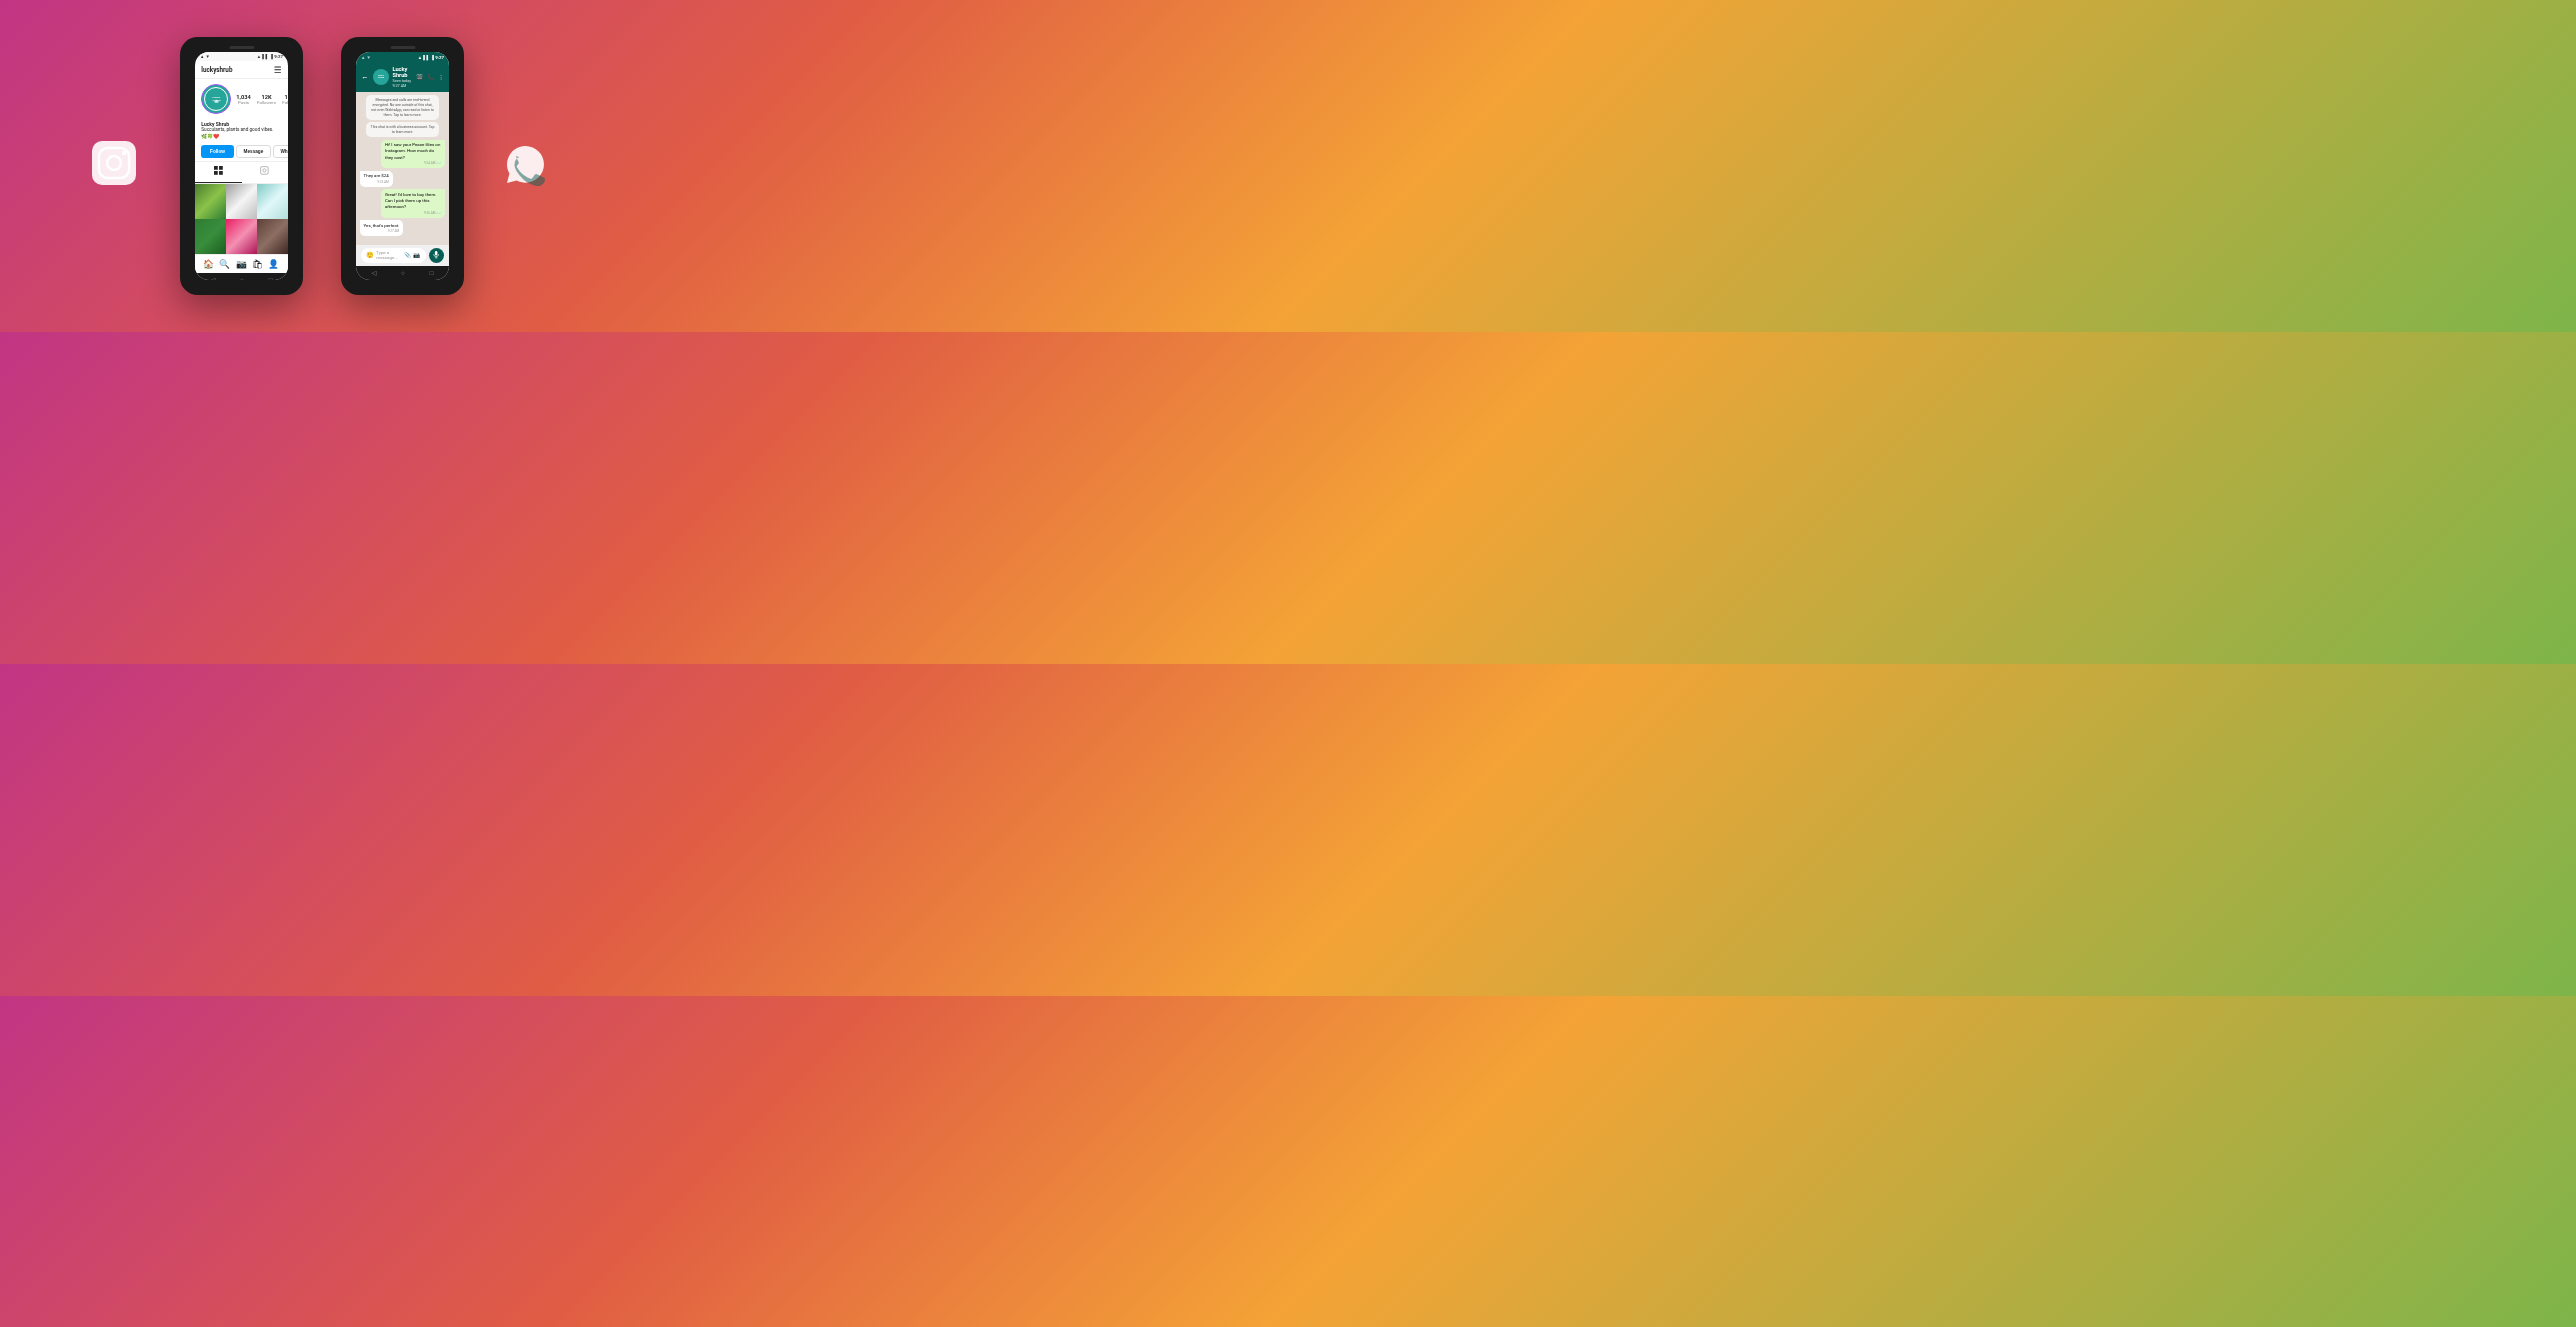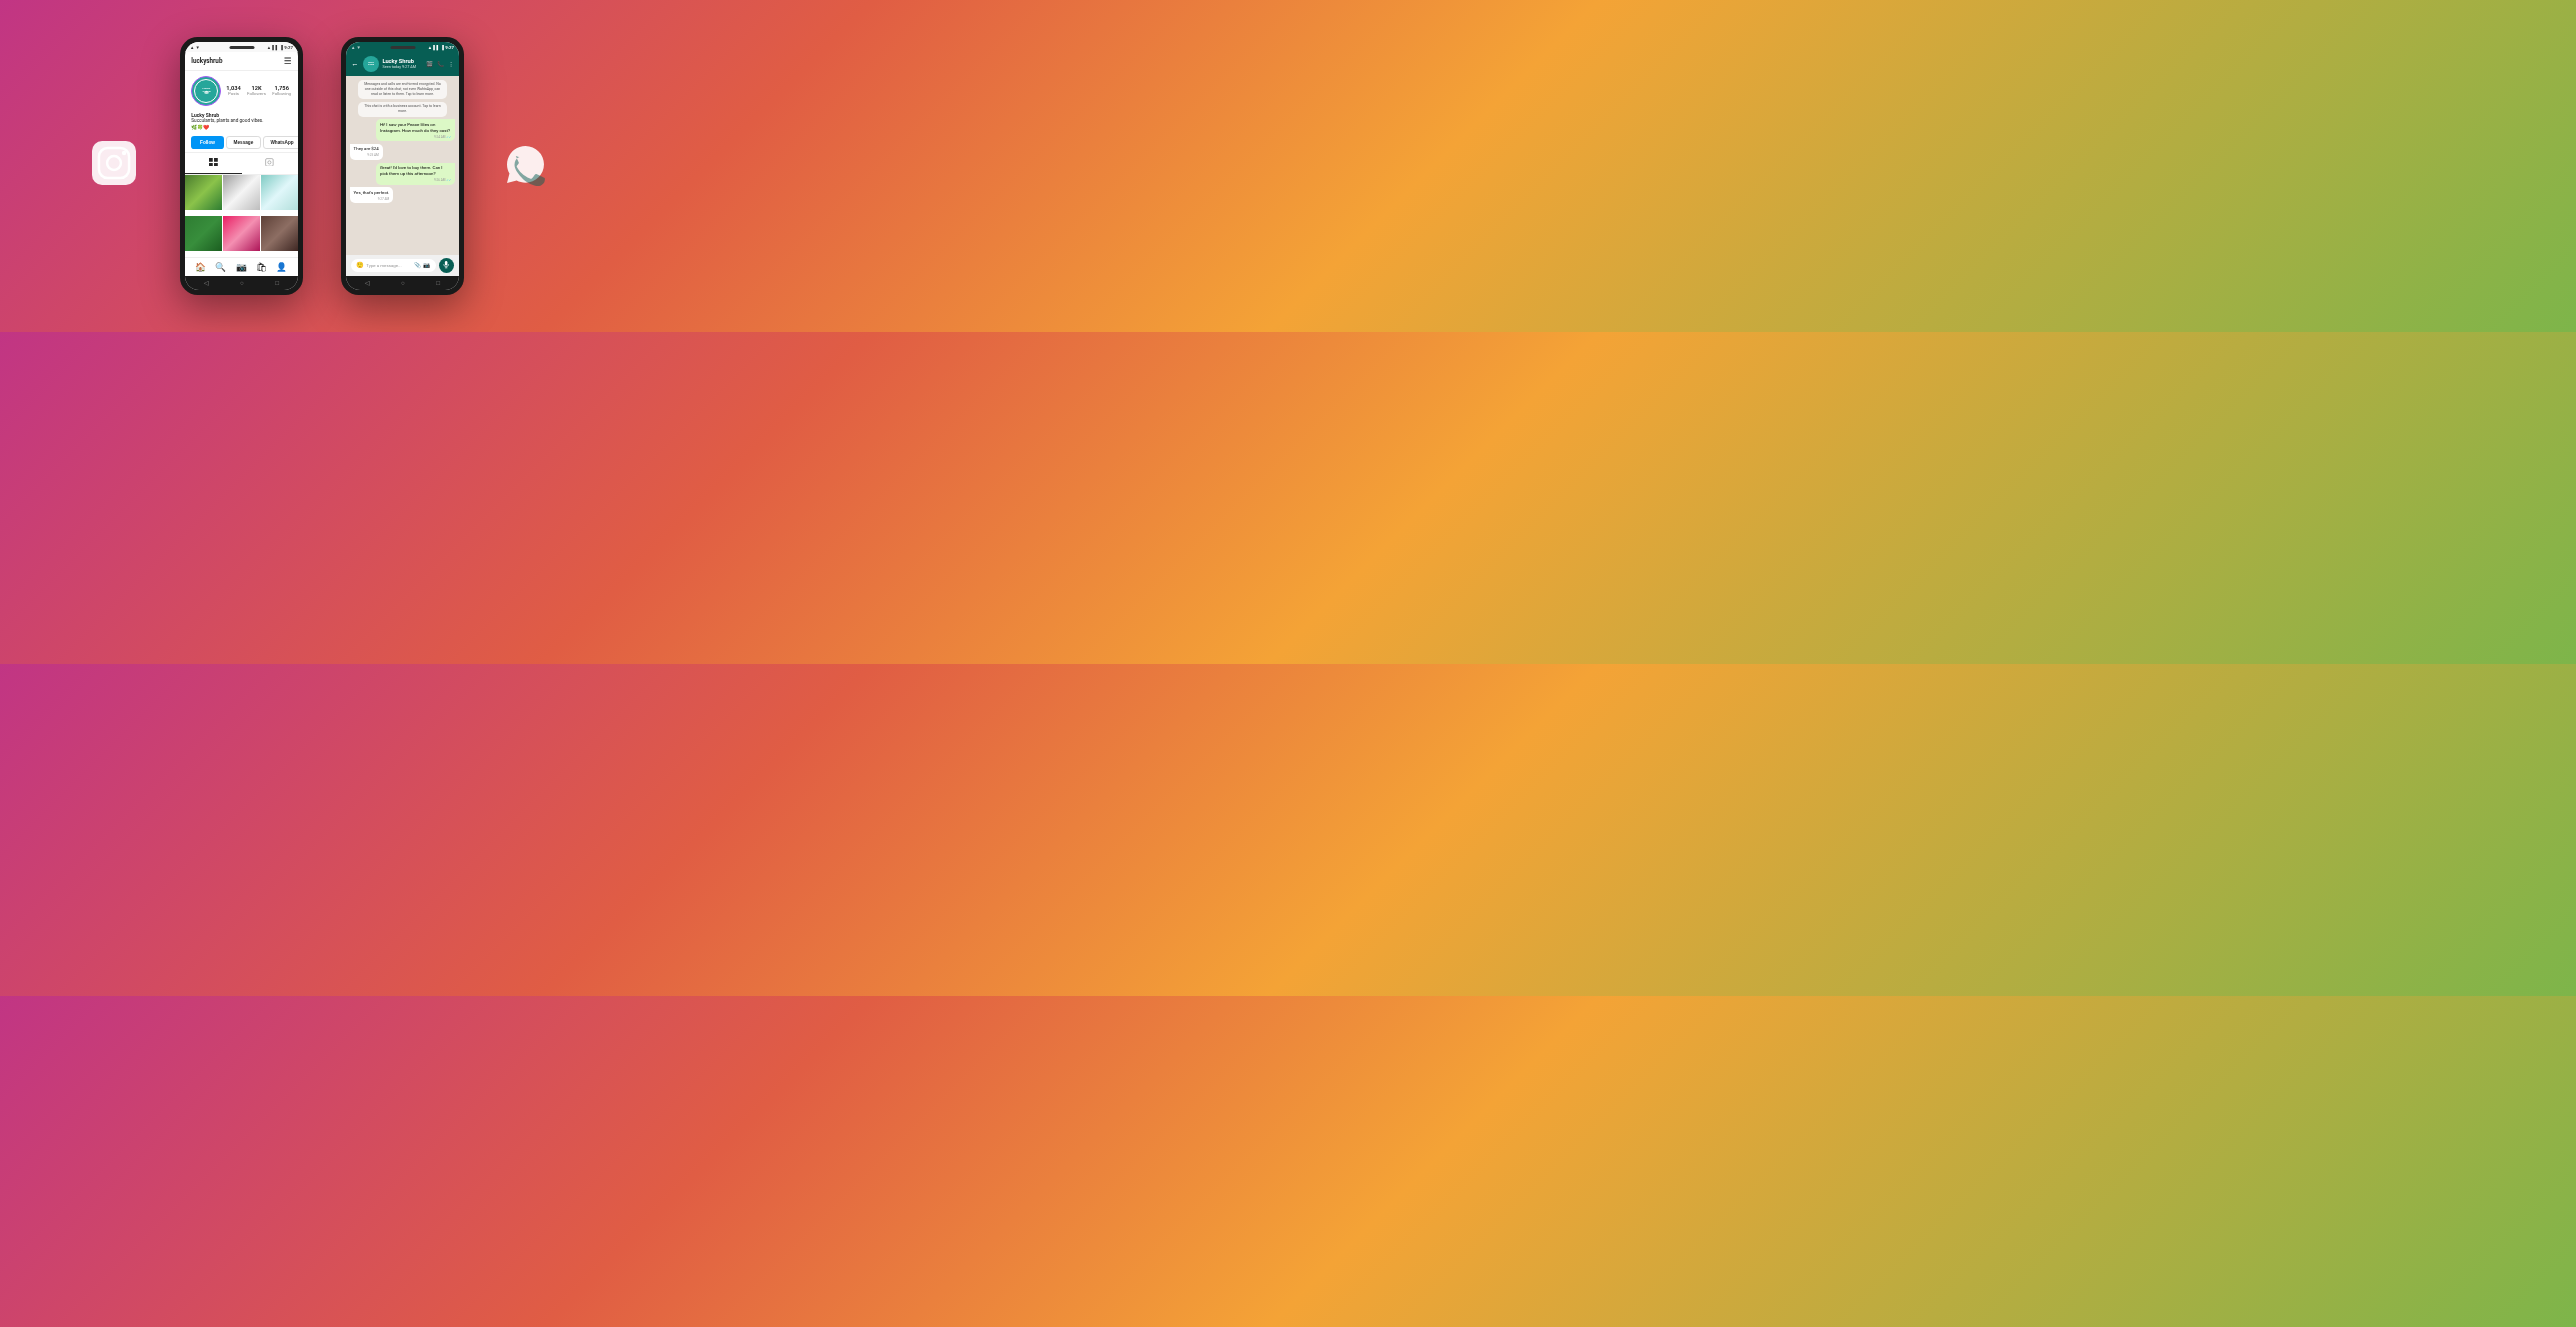--- a/index.html
+++ b/index.html
@@ -32,21 +32,21 @@
       height: 50px;
       flex-shrink: 0;
     }
 
     
     .phone {
       width: 123px;
       height: 258px;
       background: #1a1a1a;
       border-radius: 17.6px;
-      padding: 5px;
+      padding: 15px;
       box-shadow: 0 12.6px 38px rgba(0,0,0,0.4);
       position: relative;
       flex-shrink: 0;
     }
 
     .phone-inner {
       width: 100%;
       height: 100%;
       background: #fff;
       border-radius: 14px;

